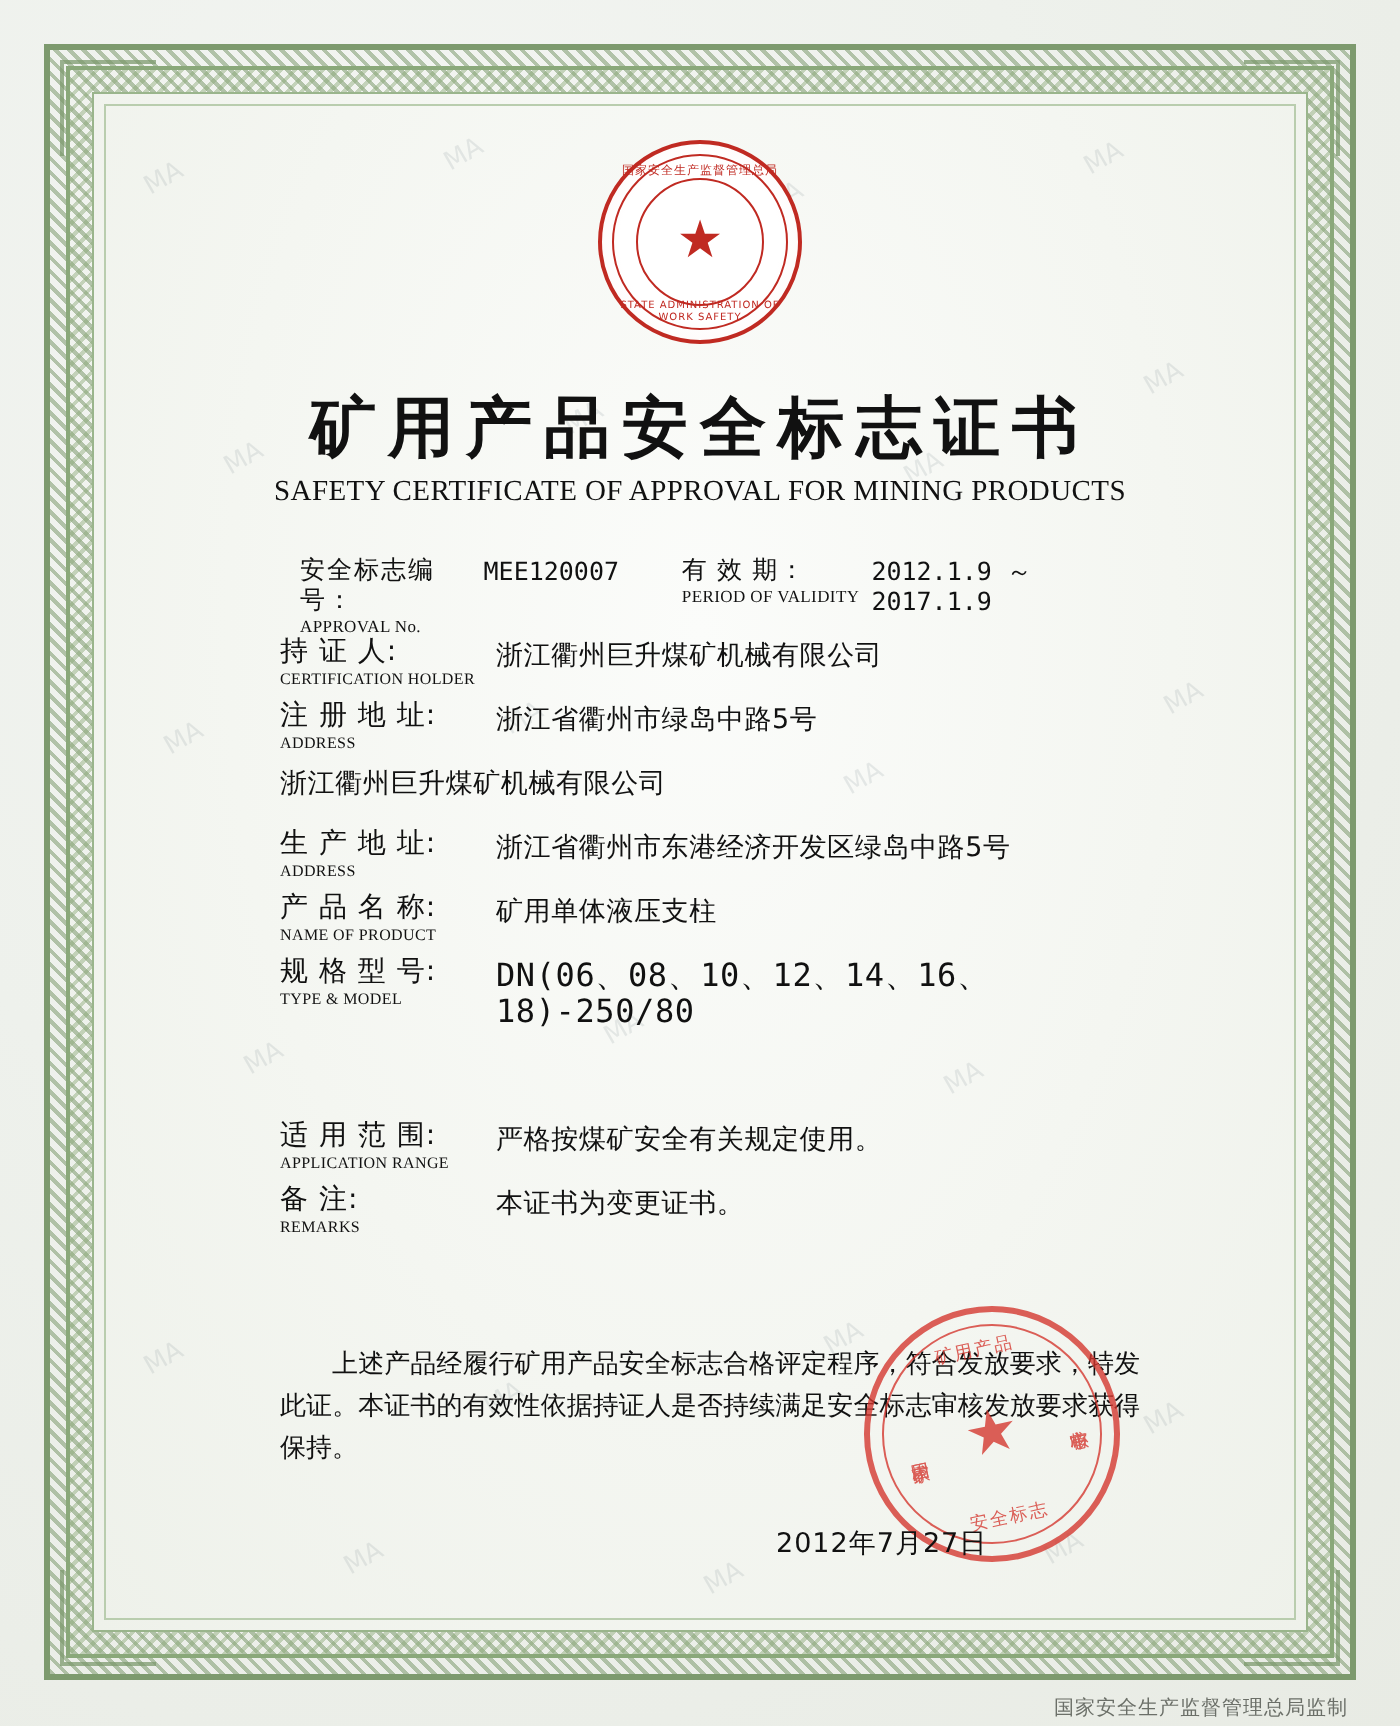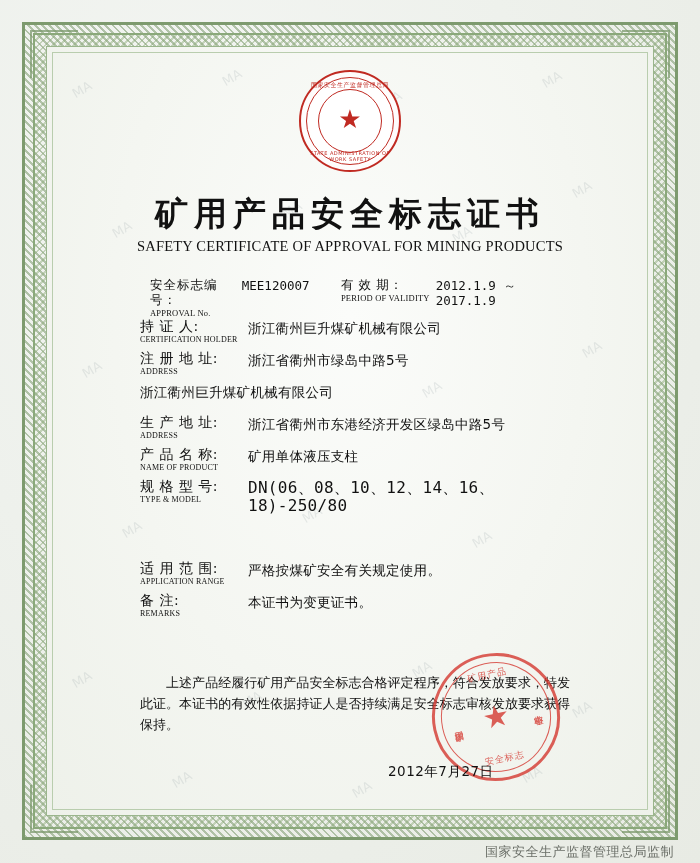--- a/index.html
+++ b/index.html
@@ -356,21 +356,21 @@
     writing-mode: vertical-rl;
   }
   .seal .seal-left-text { left: 14px; }
   .seal .seal-right-text { right: 14px; }
 
   
   .bottom-caption {
     position: absolute;
     right: 26px;
     bottom: 2px;
-    font-size: 13px;
+    font-size: 10px;
     font-family: "DejaVu Sans", sans-serif;
     color: #6b6f68;
     letter-spacing: 0.5px;
   }
 </style>
 </head>
 <body>
 
 <div class="certificate">
 

